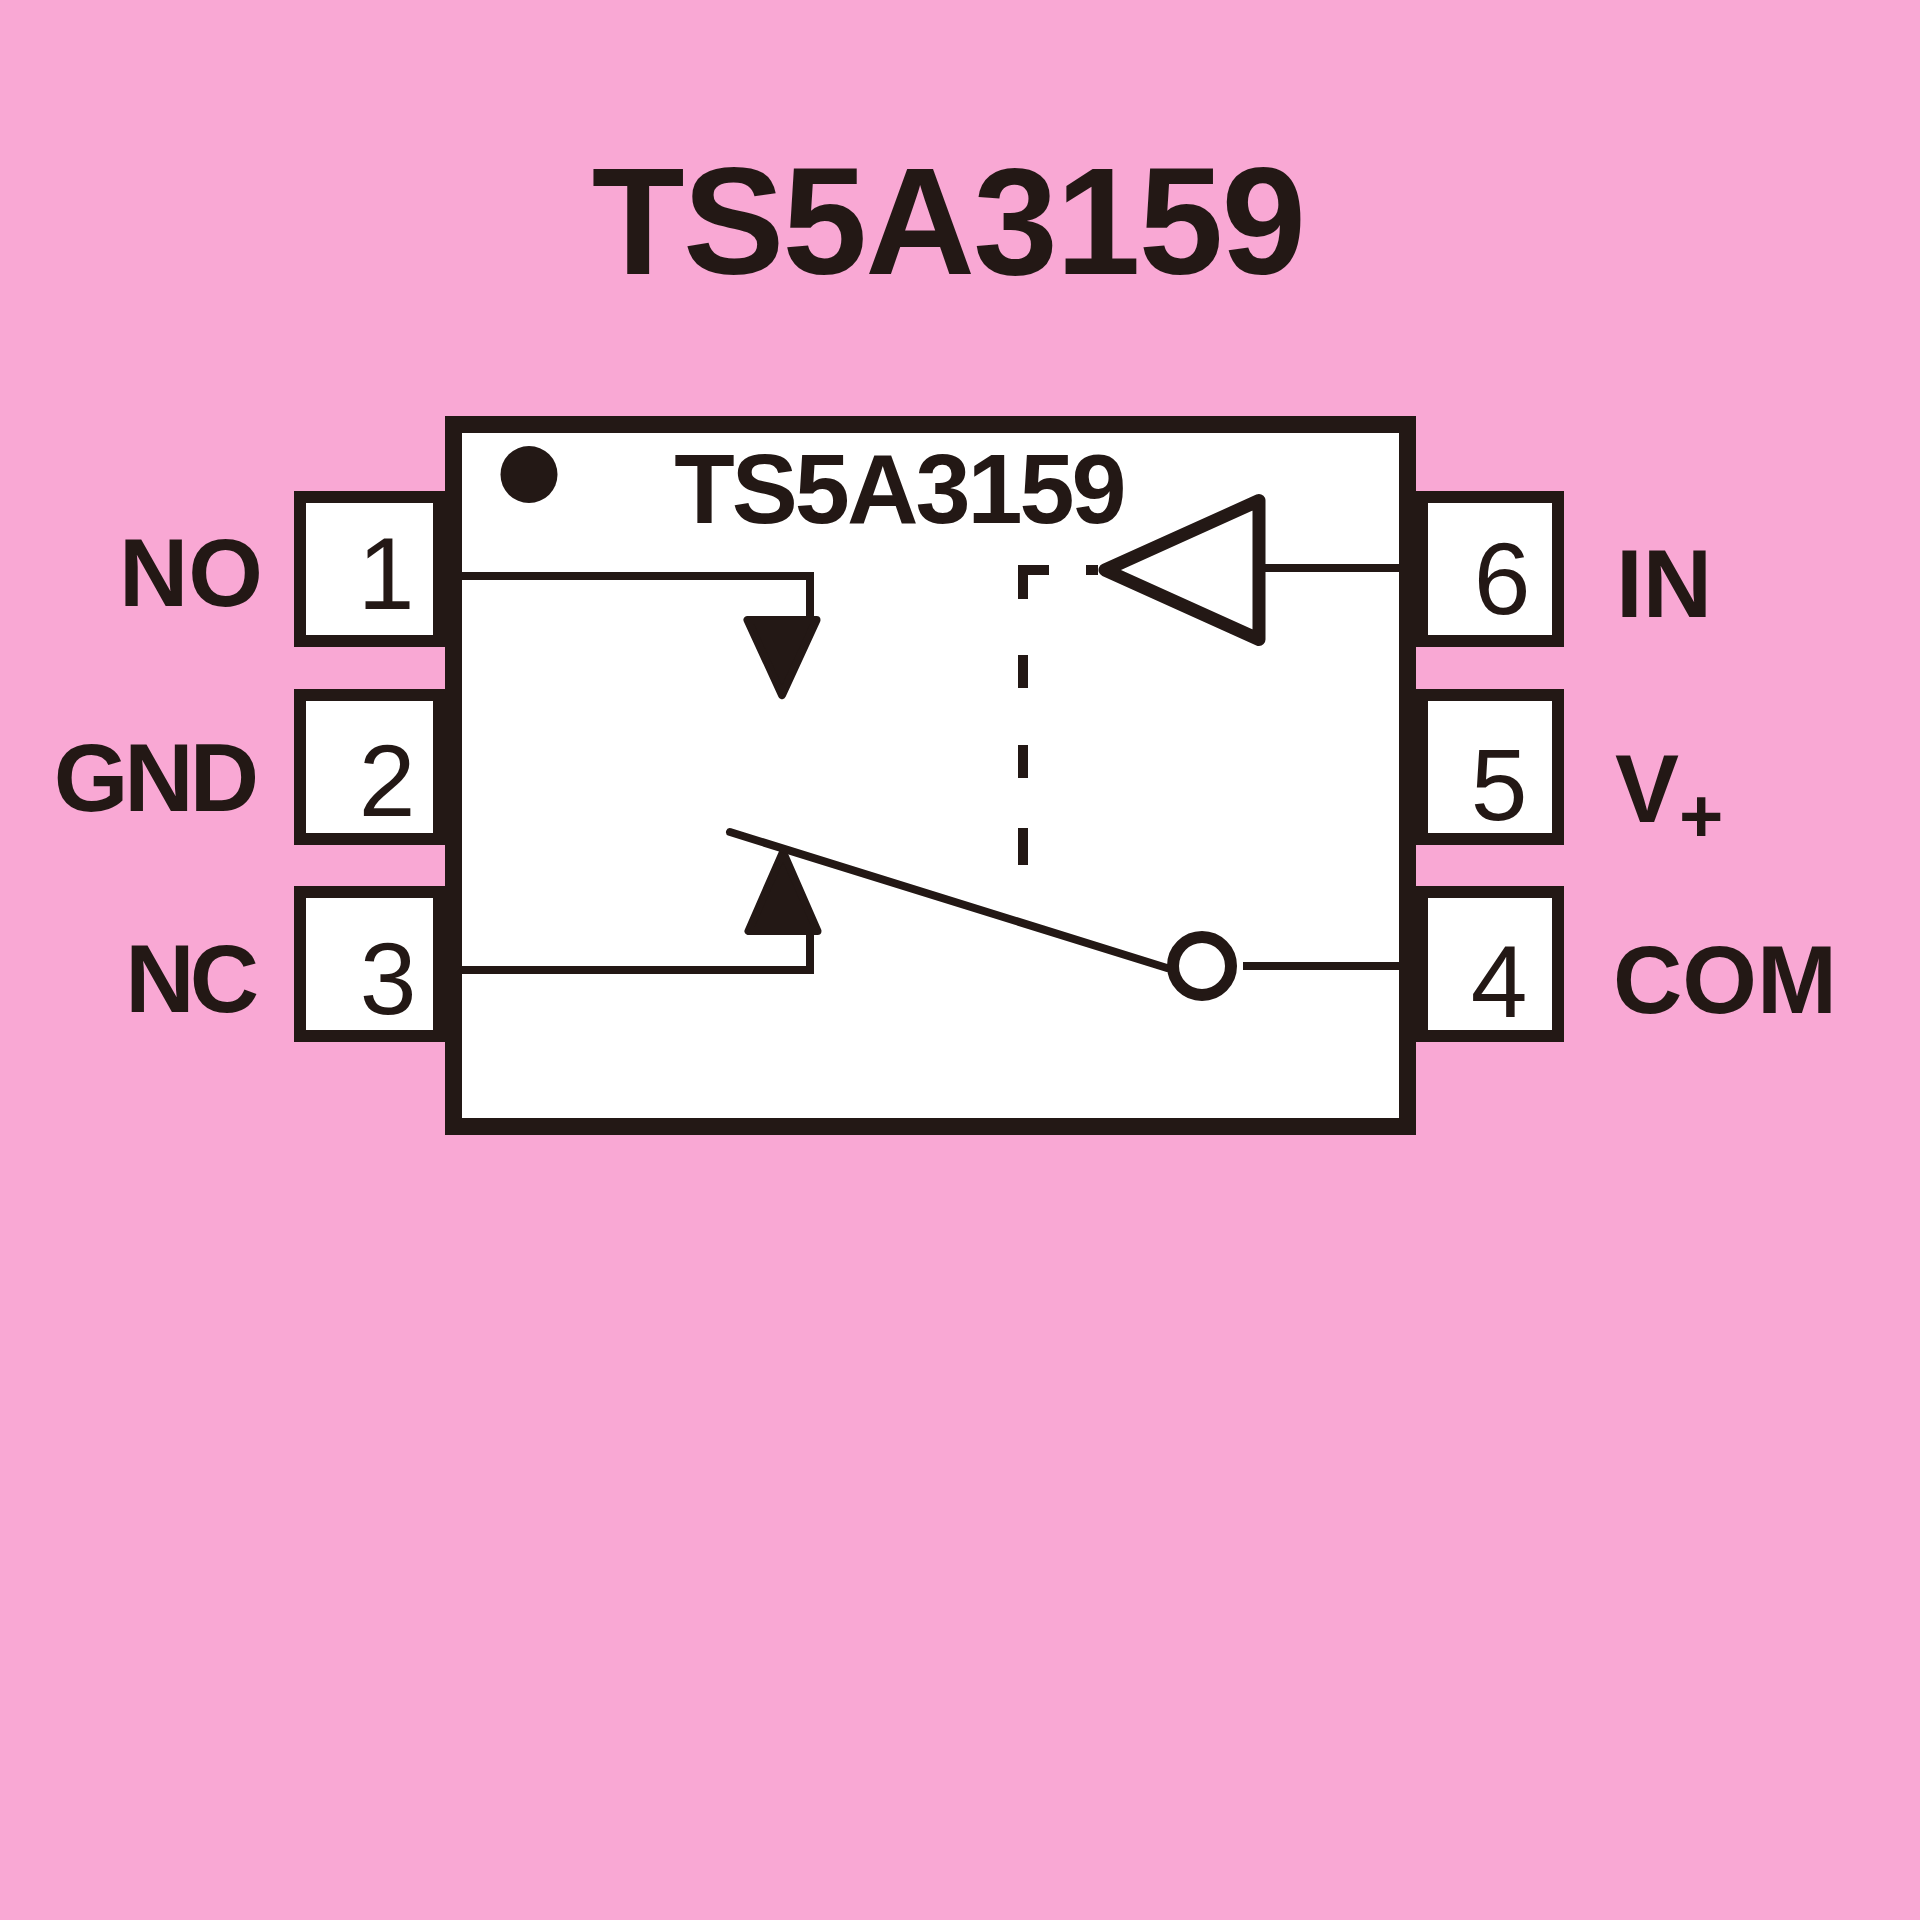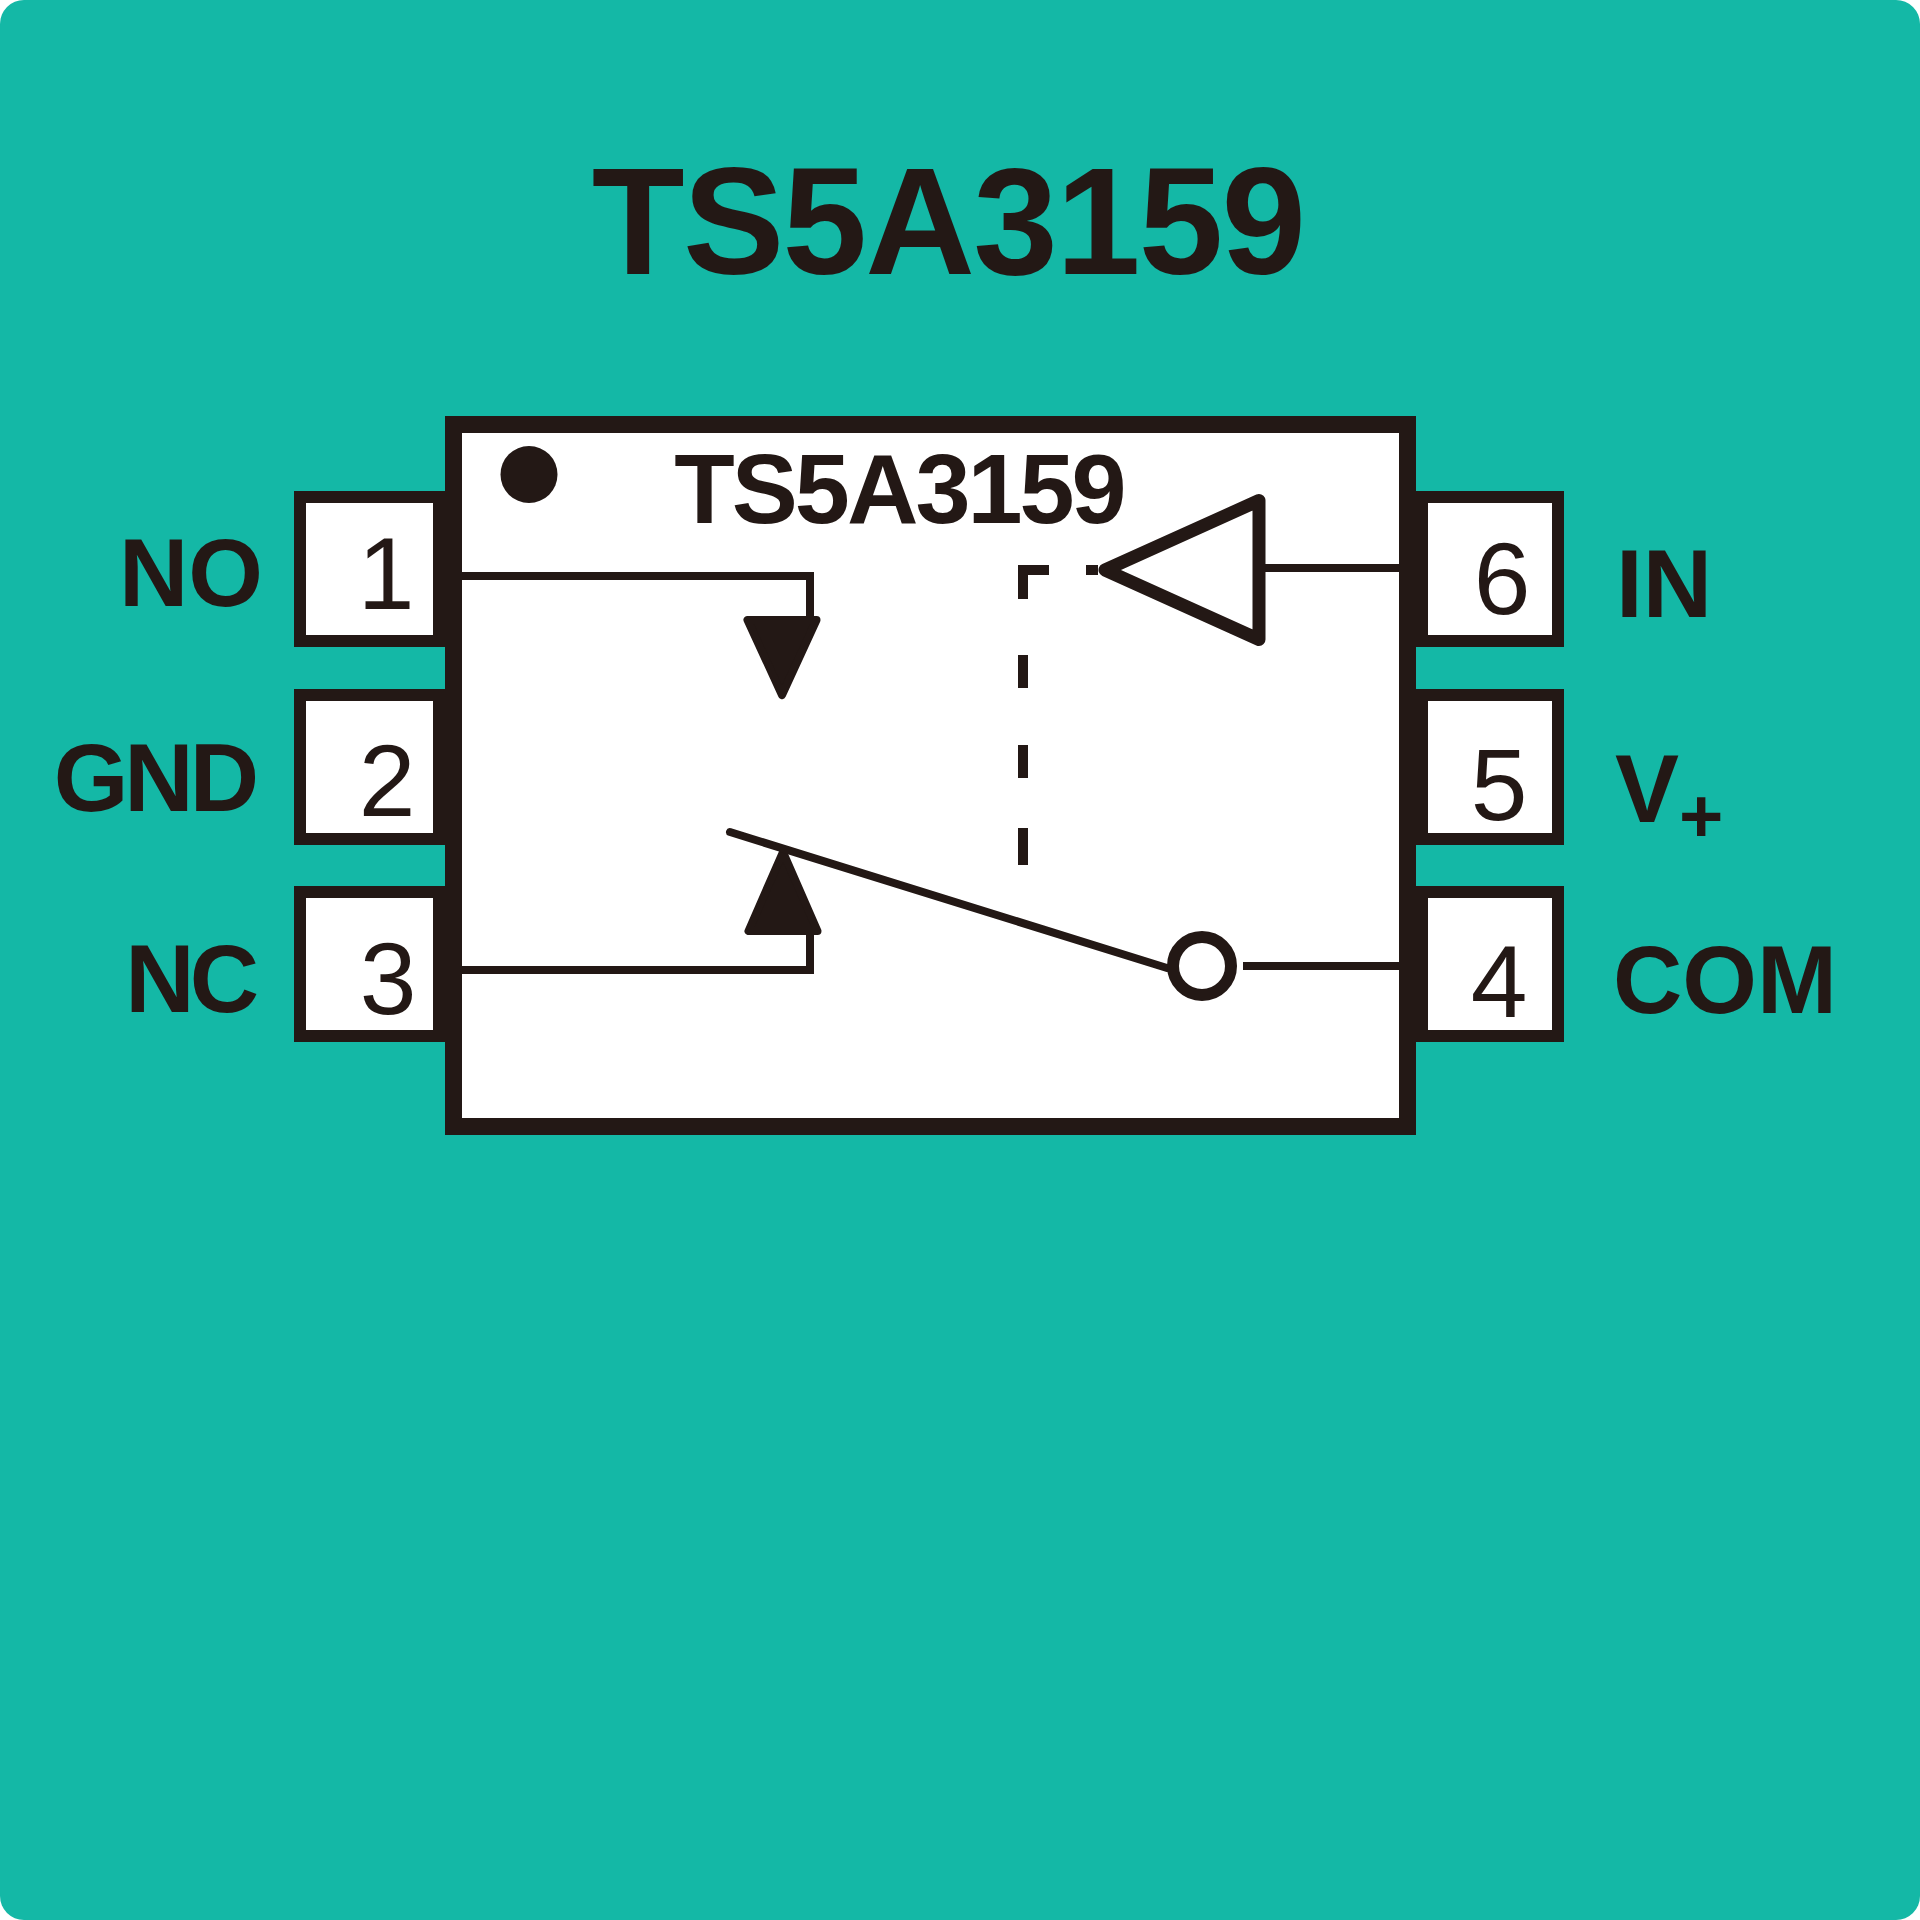--- a/index.html
+++ b/index.html
@@ -1,16 +1,16 @@
 <!DOCTYPE html>
 <html><head>
 <meta charset="utf-8">
 <style>
   html,body{margin:0;padding:0;background:#ffffff;}
-  #canvas{position:relative;width:1920px;height:1920px;background:#14b8a6;overflow:hidden;border-radius:24px;}
+  #canvas{position:relative;width:1920px;height:1920px;background:#f9a8d4;overflow:hidden;}
   svg{position:absolute;left:0;top:0;}
   text{font-family:"Liberation Sans", sans-serif;fill:#231815;}
 </style>
 </head>
 <body>
 <div id="canvas">
 <svg width="1920" height="1920" viewBox="0 0 1920 1920">
 
   <g fill="#ffffff" stroke="#231815" stroke-width="12">
     <rect x="300" y="497" width="139" height="144"></rect>

